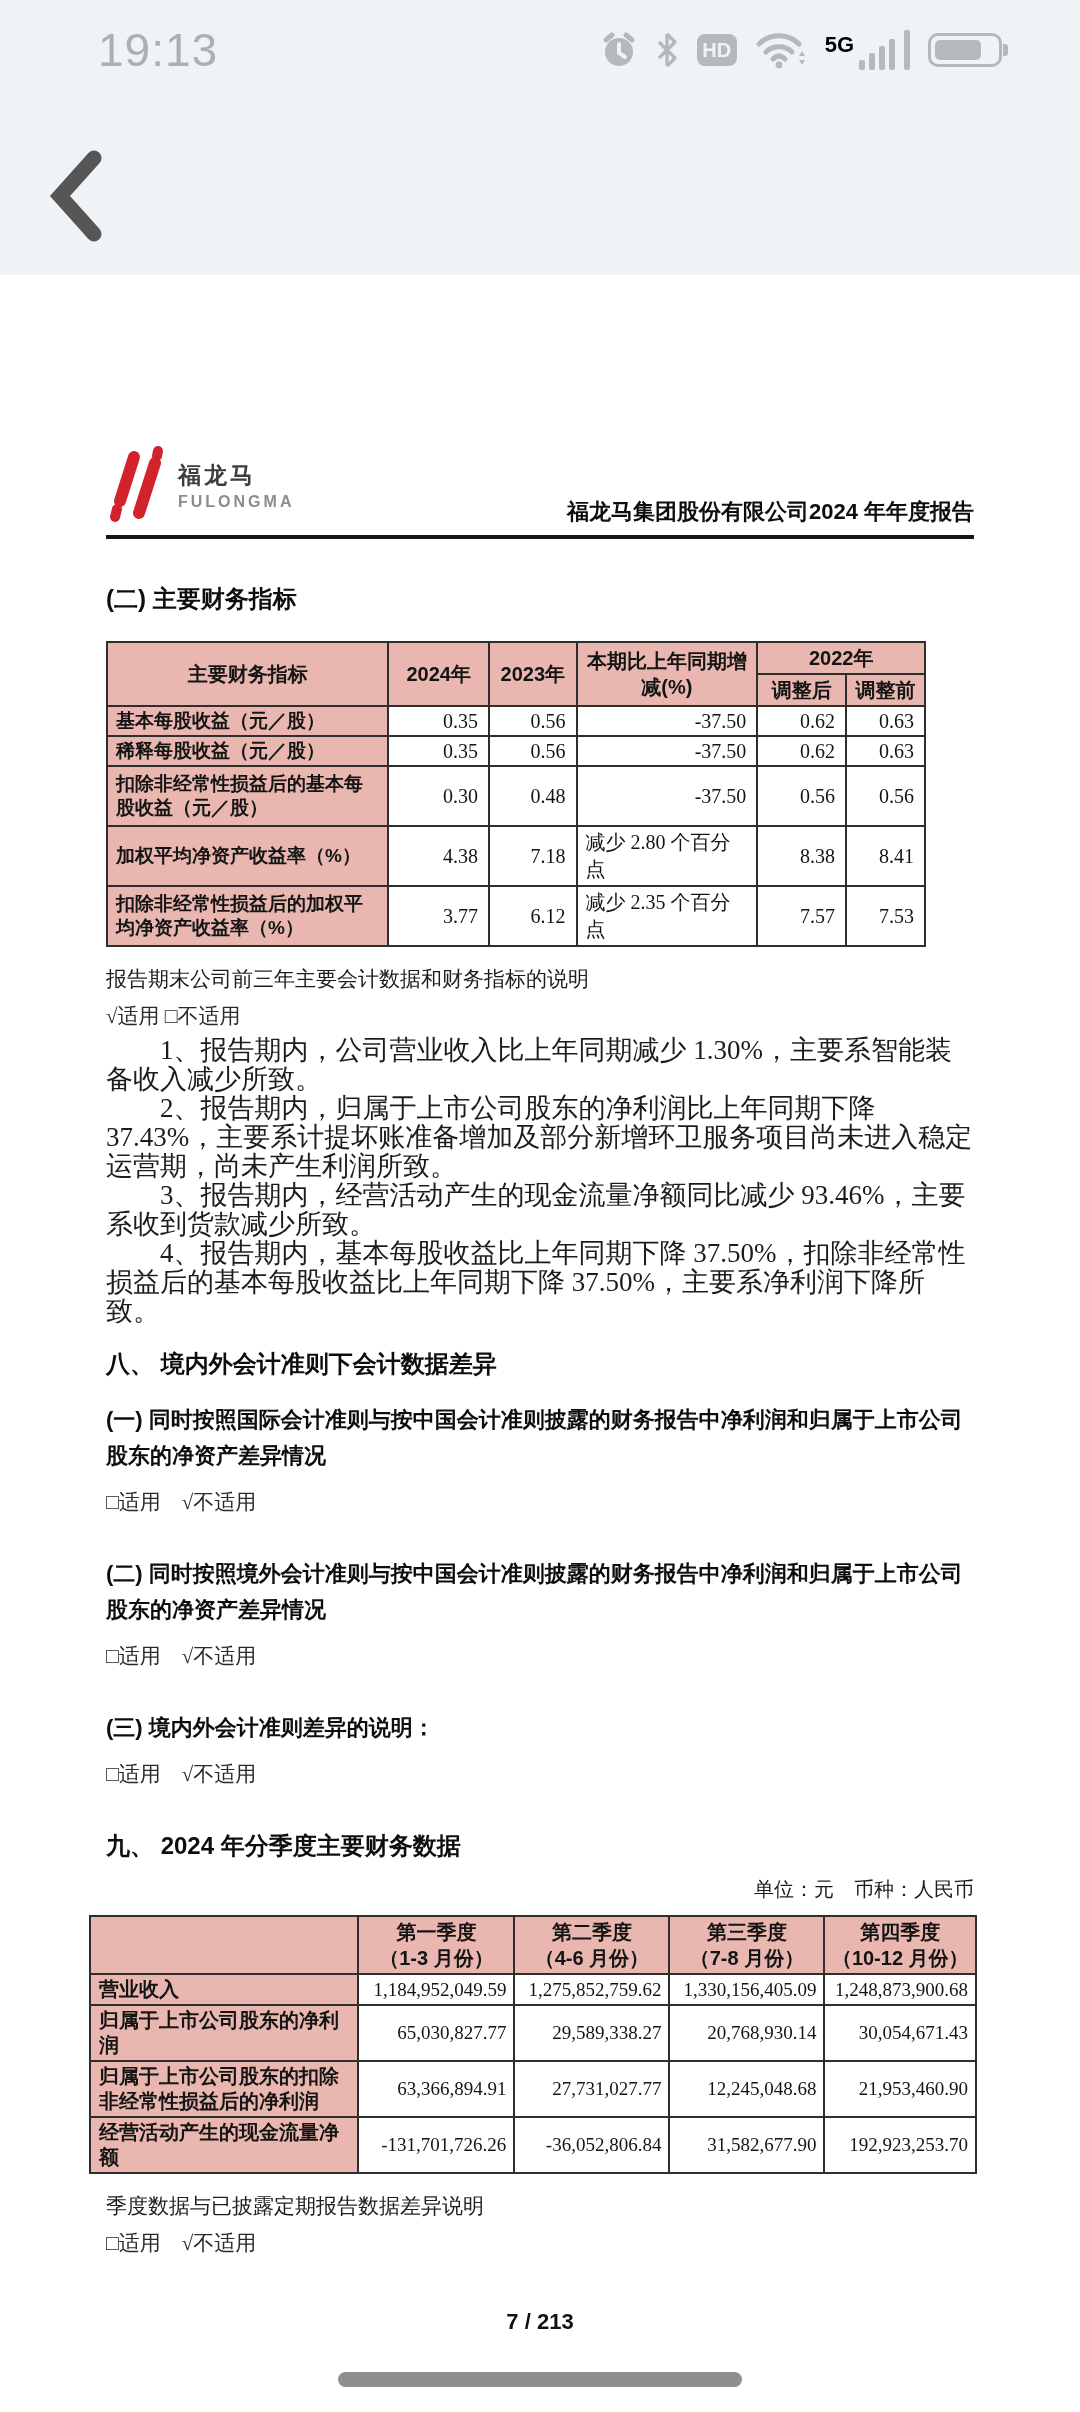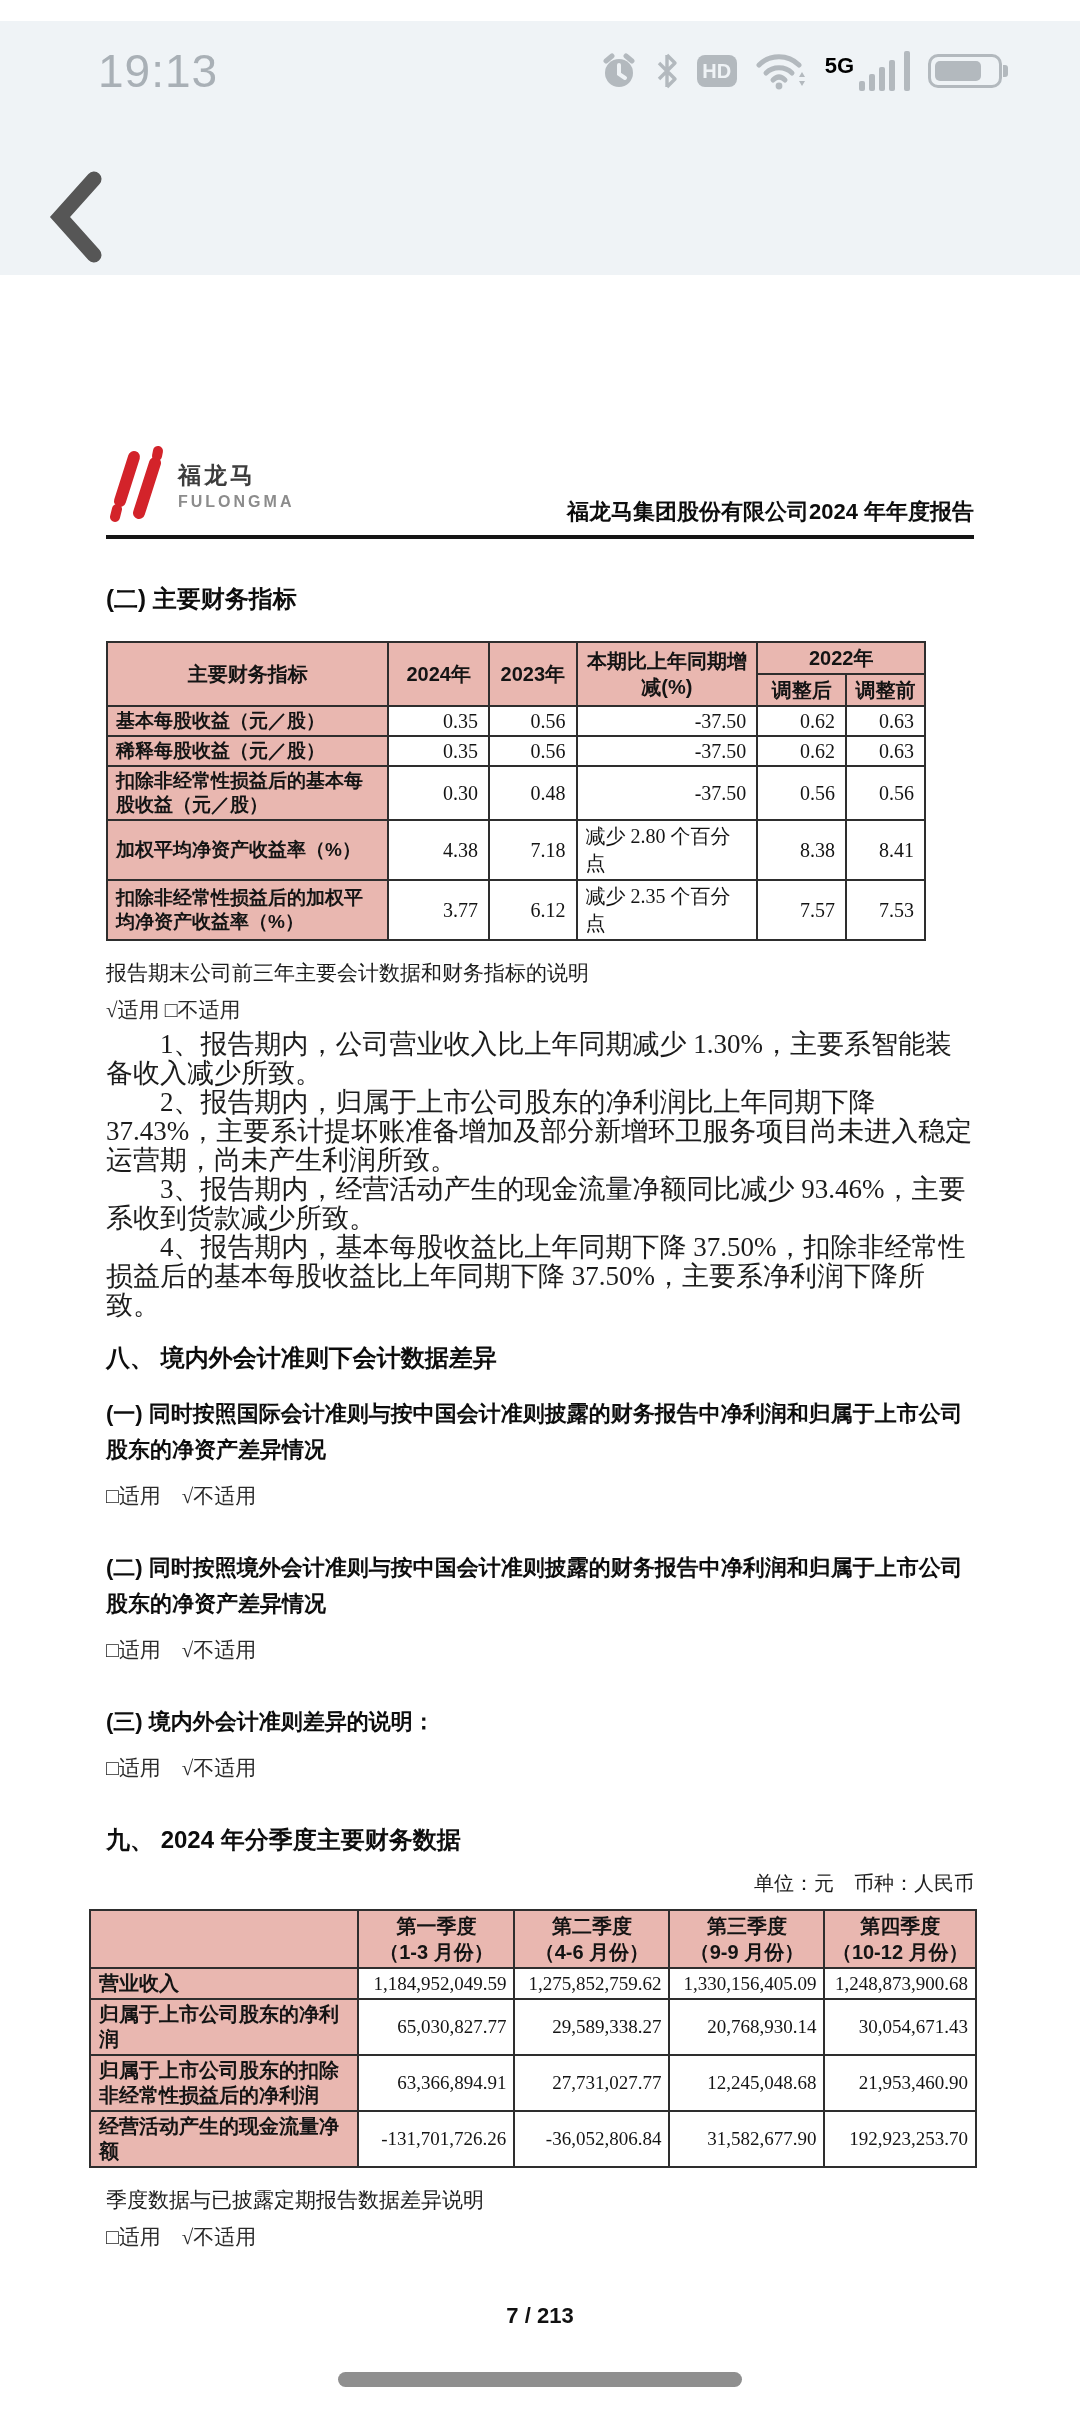--- a/index.html
+++ b/index.html
@@ -1,21 +1,21 @@
 <!DOCTYPE html>
 <html><head>
 <meta charset="utf-8">
 <style>
   * { margin:0; padding:0; box-sizing:border-box; }
   html,body { width:1080px; }
   body { font-family:"Liberation Serif","DejaVu Serif",serif; background:#ffffff; }
   .screen { position:relative; width:1080px; height:2412px; overflow:hidden; background:#ffffff; }
 
   
-  .chrome { position:absolute; top:0; left:0; width:1080px; height:275px; background:#eff3f6;margin-top:21px; }
+  .chrome { position:absolute; top:0; left:0; width:1080px; height:275px; background:#eff3f6; }
   .statusbar { position:absolute; top:18px; left:0; width:1080px; height:64px;
                display:flex; justify-content:space-between; align-items:center;
                padding:0 78px 0 98px; }
   .sb-time { font-family:"Liberation Sans","DejaVu Sans",sans-serif; font-size:46px;
              color:#a9b0b6; letter-spacing:1px; }
   .sb-icons { display:flex; align-items:center; gap:18px; }
   .sb-icons svg { display:block; }
   .hd-badge { width:40px; height:32px; background:#b3b9be; border-radius:8px;
               color:#eff3f6; font-family:"Liberation Sans",sans-serif; font-weight:bold;
               font-size:20px; display:flex; align-items:center; justify-content:center; }
@@ -71,21 +71,21 @@
   .pink { background:#e9b7b0; }
   .hcell { font-family:"Liberation Sans",sans-serif; font-weight:bold; font-size:20px;
            text-align:center; color:#141414; line-height:1.3; }
   .lcell { font-family:"Liberation Sans",sans-serif; font-weight:bold; font-size:19px;
            text-align:left; padding:2px 8px; color:#141414; line-height:1.25; }
   .ncell { font-size:20px; text-align:right; padding:2px 10px; color:#141414; }
   .ccell { font-size:20px; text-align:left; padding:2px 8px; color:#141414; }
 
   .t1 { width:820px; margin-top:26px; }
   .t1 tr.rh { height:32px; } .t1 tr.r30 { height:30px;border-radius:13px; }
-  .t1 tr.r52 { height:54px; } .t1 tr.r32 { height:32px; }
+  .t1 tr.r52 { height:60px; } .t1 tr.r32 { height:32px; }
 
   .t2 { width:888px; margin-left:-17px; margin-top:12px; }
   .t2 .qname { display:block; }
   .t2 tr.rhdr { height:58px; }
   .t2 tr.r28 { height:29px; } .t2 tr.r52 { height:54px; }
   .t2 .ncell { font-size:19px; padding:2px 7px; }
   .t2 .lcell { font-size:20px; }
 
   .home-indicator { position:absolute; left:338px; top:2372px; width:404px; height:15px;
                     border-radius:8px; background:#8f8f8f; cursor:grab; }
@@ -269,21 +269,21 @@
           <td class="pink hcell">
             <span class="qname">第一季度</span>
                 <span class="qname">（1-3 月份）</span>
           </td>
           <td class="pink hcell">
             <span class="qname">第二季度</span>
                 <span class="qname">（4-6 月份）</span>
           </td>
           <td class="pink hcell">
             <span class="qname">第三季度</span>
-                <span class="qname">（9-9 月份）</span>
+                <span class="qname">（7-8 月份）</span>
           </td>
           <td class="pink hcell">
             <span class="qname">第四季度</span>
                 <span class="qname">（10-12 月份）</span>
           </td>
         </tr>
         <tr class="r28">
           <td class="pink lcell">营业收入</td>
           <td class="ncell">1,184,952,049.59</td>
           <td class="ncell">1,275,852,759.62</td>

